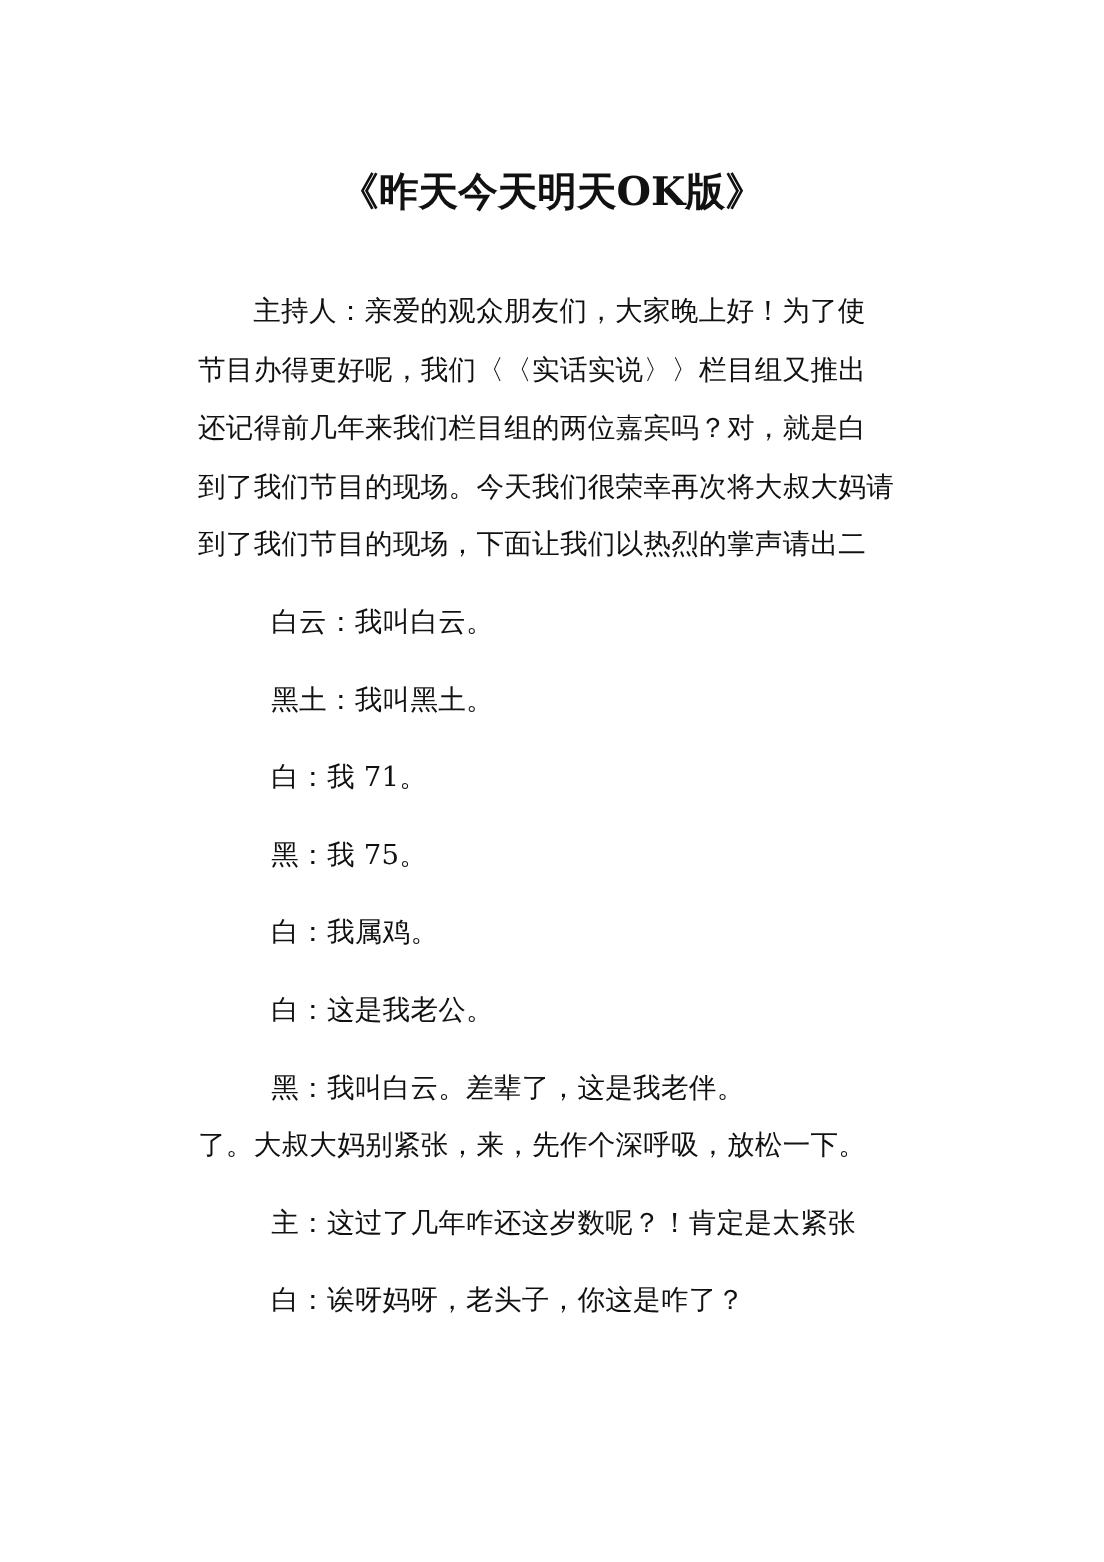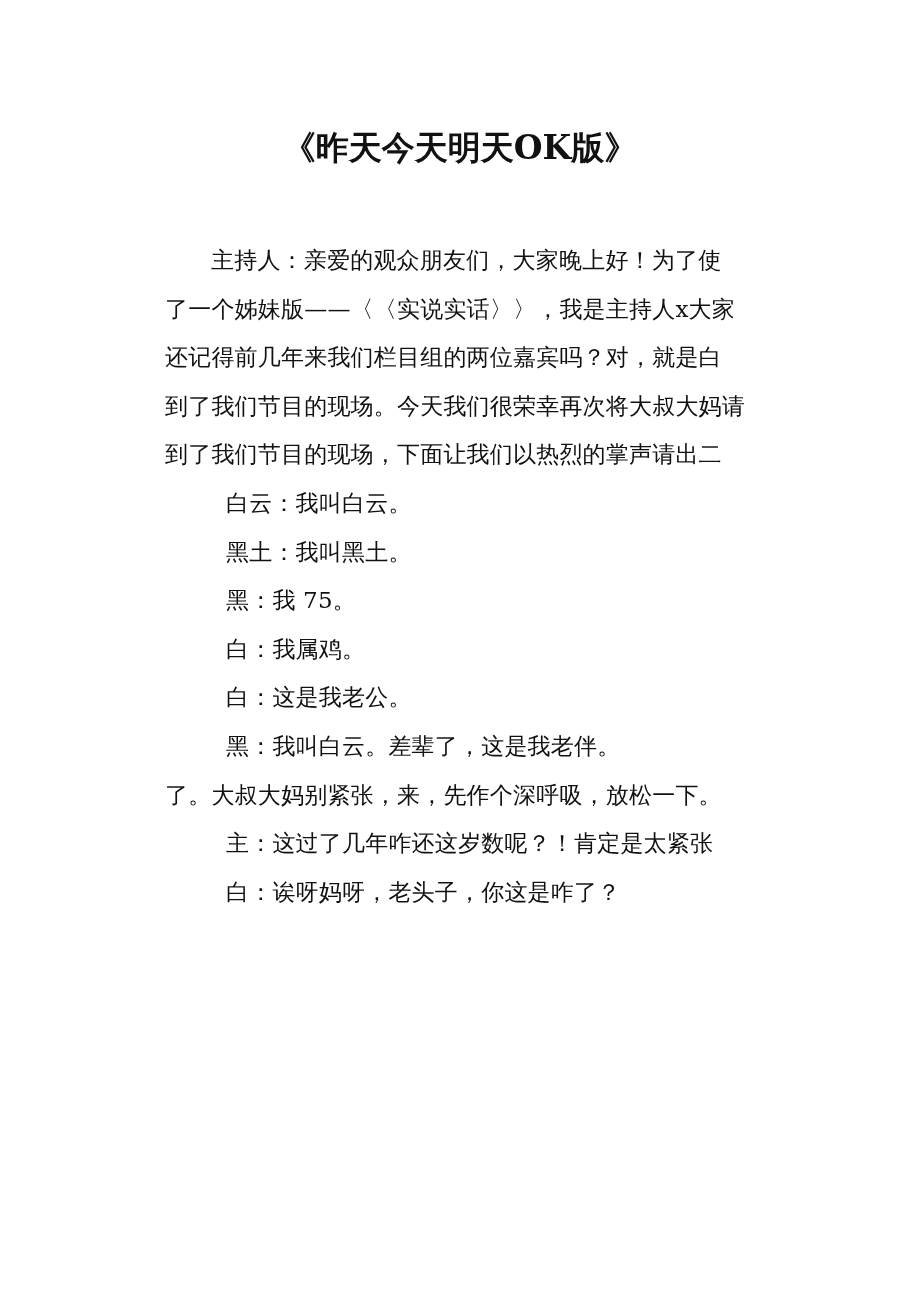--- a/index.html
+++ b/index.html
@@ -12,56 +12,57 @@
       height: 1302px;
       position: relative;
       overflow: hidden;
       color: #111111;
       font-family: "DejaVu Serif", "Liberation Serif", serif;
     }
     .page-title {
       position: absolute;
       left: 0;
       width: 920px;
-      top: 128px;
+      top: 140px;
       text-align: center;
       font-size: 33px;
       line-height: 40px;
       font-weight: bold;
       letter-spacing: 0px;
     }
     .doc-body {
       position: absolute;
       left: 165px;
       top: 242px;
       width: 600px;
     }
     .line {
       font-size: 23px;
       height: 48.6px;
       line-height: 36px;
       white-space: nowrap;
       letter-spacing: 0.2px;
     }
     .indent { padding-left: 46px; }
-    .dialog { padding-left: 61px; }
+    .dialog { padding-left: 61px; margin-top: 16px; }
   </style>
 </head>
 <body>
 
 <div class="page-title">《昨天今天明天OK版》</div>
 
 <div class="doc-body">
   <div class="line indent">主持人：亲爱的观众朋友们，大家晚上好！为了使</div>
-  <div class="line">了一个姊妹版——〈〈实说实话〉〉，我是主持人x大家</div>
+  <div class="line">节目办得更好呢，我们〈〈实话实说〉〉栏目组又推出</div>
   <div class="line">还记得前几年来我们栏目组的两位嘉宾吗？对，就是白</div>
   <div class="line">到了我们节目的现场。今天我们很荣幸再次将大叔大妈请</div>
   <div class="line">到了我们节目的现场，下面让我们以热烈的掌声请出二</div>
   <div class="line dialog">白云：我叫白云。</div>
   <div class="line dialog">黑土：我叫黑土。</div>
+  <div class="line dialog">白：我 71。</div>
   <div class="line dialog">黑：我 75。</div>
   <div class="line dialog">白：我属鸡。</div>
   <div class="line dialog">白：这是我老公。</div>
   <div class="line dialog">黑：我叫白云。差辈了，这是我老伴。</div>
   <div class="line">了。大叔大妈别紧张，来，先作个深呼吸，放松一下。</div>
   <div class="line dialog">主：这过了几年咋还这岁数呢？！肯定是太紧张</div>
   <div class="line dialog">白：诶呀妈呀，老头子，你这是咋了？</div>
 </div>
 
 </body></html>

